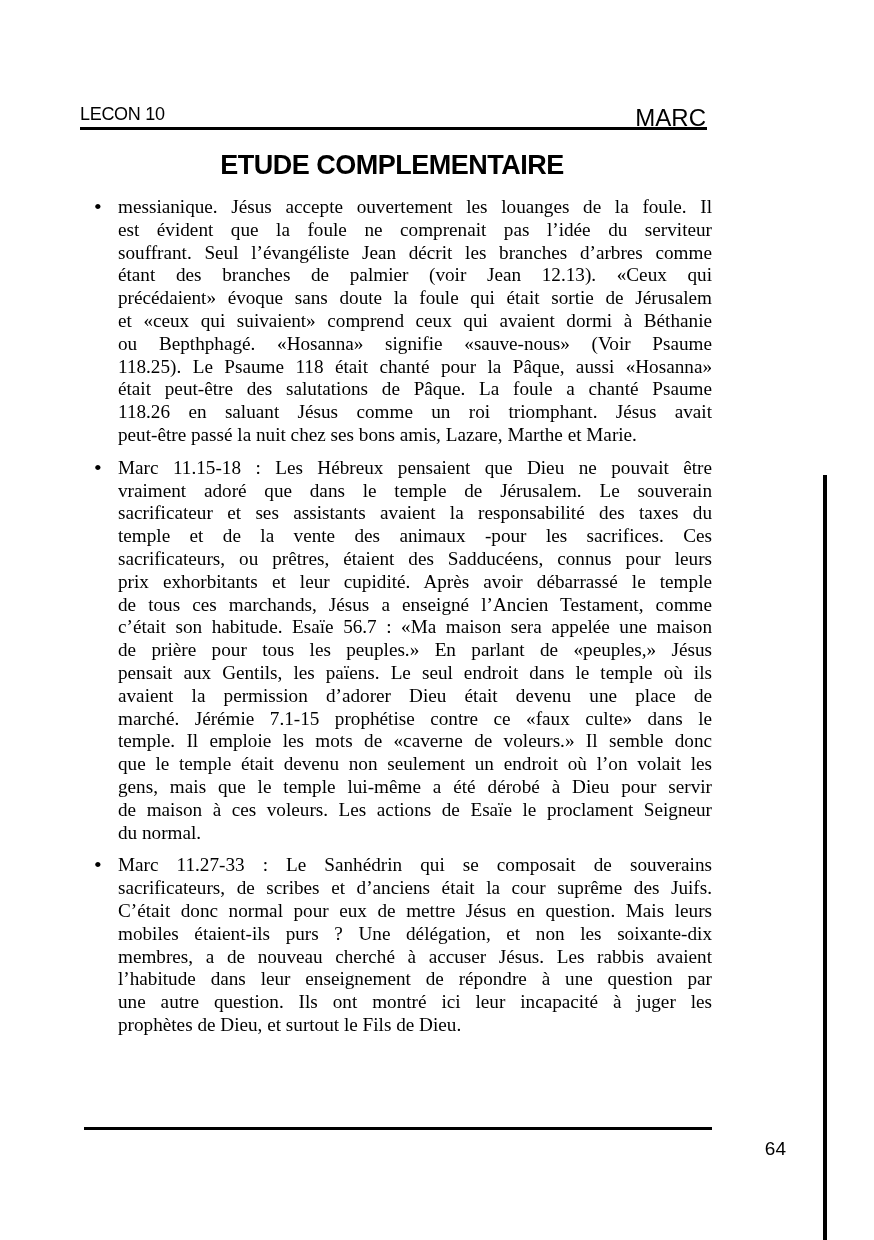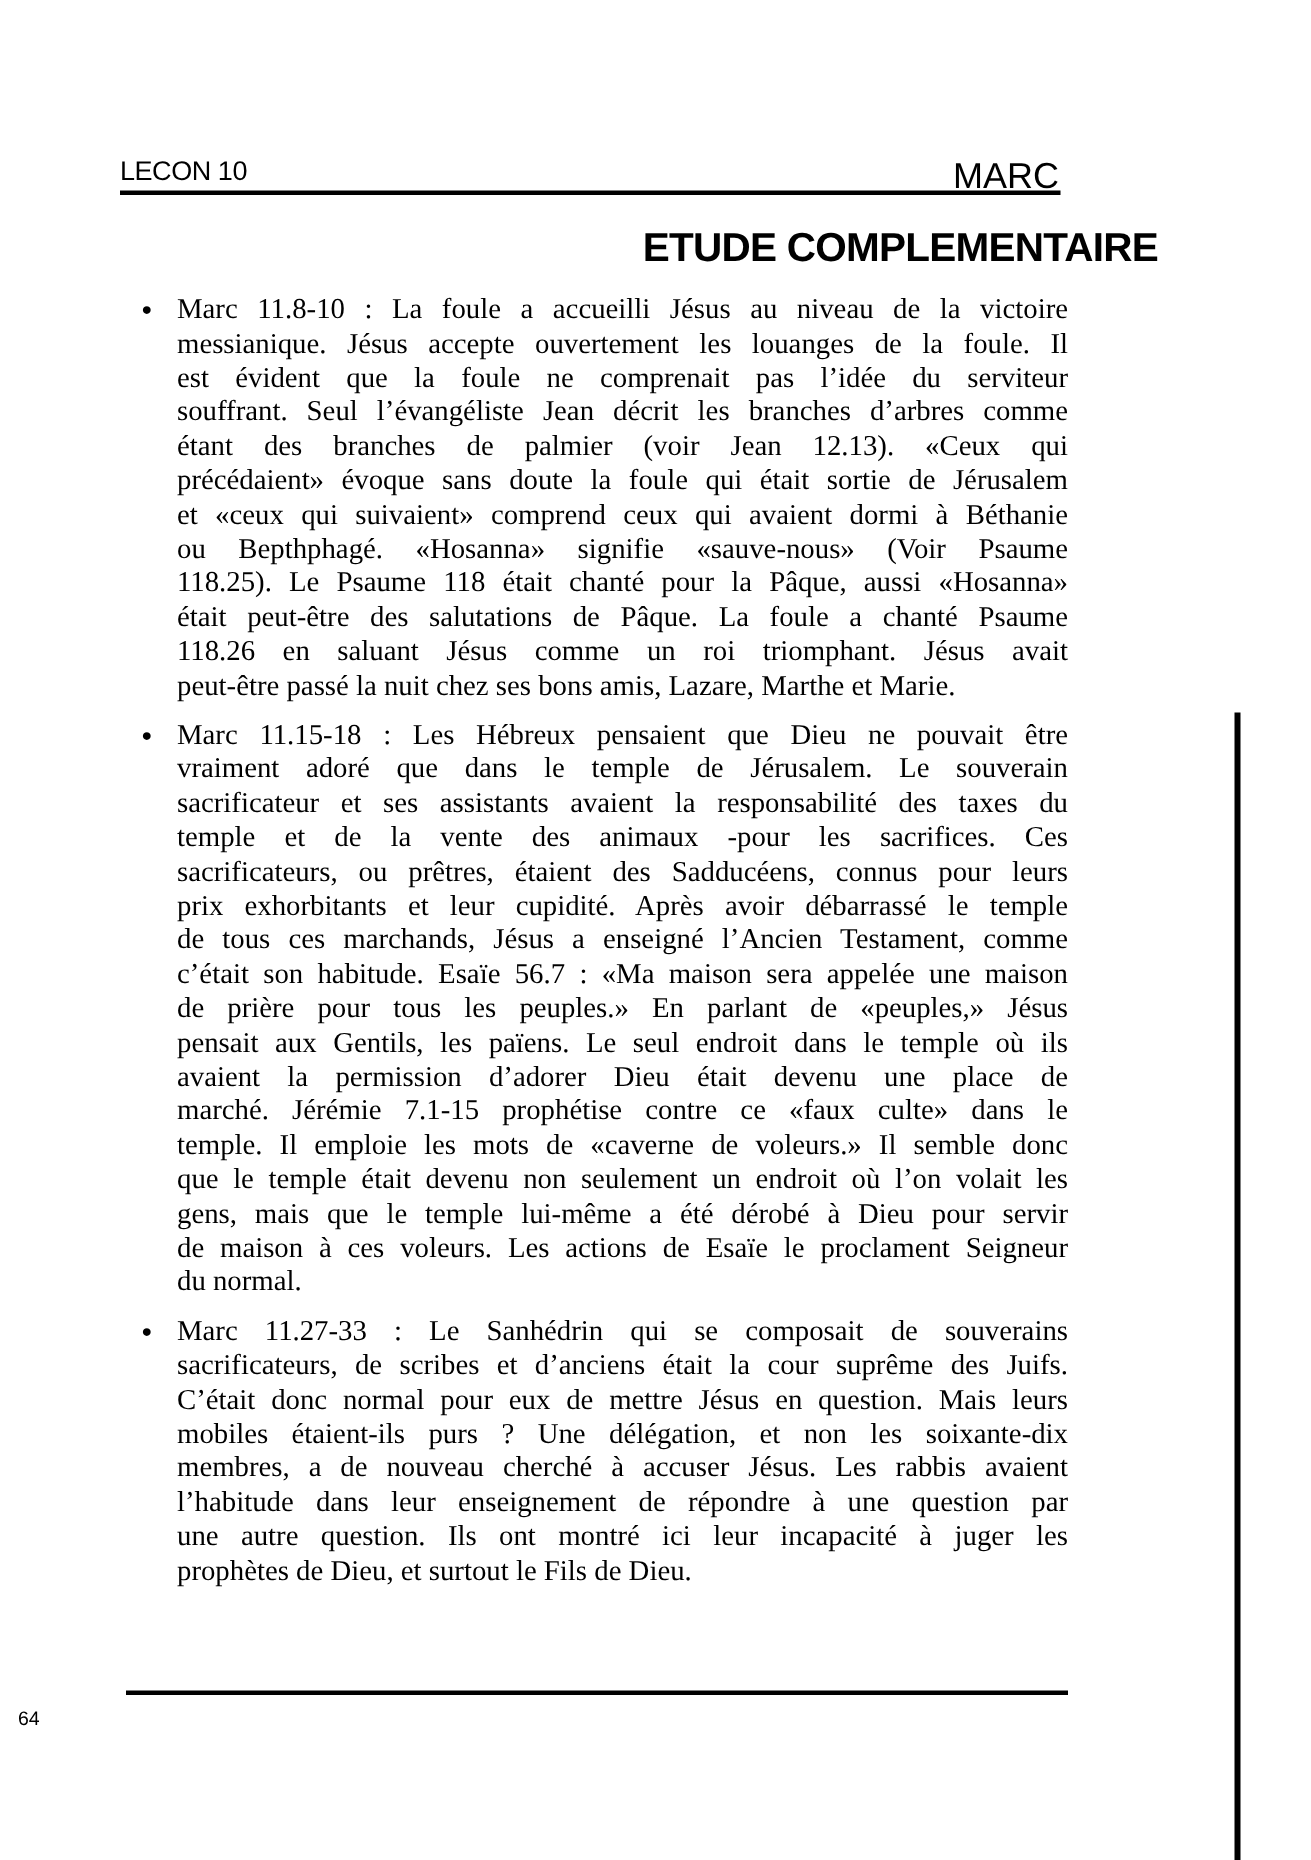--- a/index.html
+++ b/index.html
@@ -2,47 +2,46 @@
 <html><head>
   <meta charset="utf-8">
   <style>
     html, body { margin: 0; padding: 0; background: #ffffff; }
     body { width: 874px; height: 1240px; position: relative; overflow: hidden; color: #000; }
     .page { position: absolute; left: 12px; top: 0; width: 874px; height: 1240px; }
     .header { position: absolute; left: 68px; top: 104px; width: 626px; height: 26px; }
     .header .left { position: absolute; left: 0; top: 0; font-family: "Liberation Sans", sans-serif; font-size: 18px; letter-spacing: -0.3px; }
     .header .right { position: absolute; right: 0; top: 0; font-family: "Liberation Sans", sans-serif; font-size: 24px; }
     .rule-top { position: absolute; left: 68px; top: 127px; width: 627px; height: 3px; background: #000; }
-    .title { position: absolute; left: 0; width: 760px; top: 150px; text-align: right; font-family: "Liberation Sans", sans-serif; font-weight: bold; font-size: 27px; letter-spacing: -0.5px; }
+    .title { position: absolute; left: 0; width: 760px; top: 150px; text-align: center; font-family: "Liberation Sans", sans-serif; font-weight: bold; font-size: 27px; letter-spacing: -0.5px; }
     .body { position: absolute; left: 82px; top: 196px; width: 618px; font-family: "Liberation Serif", serif; font-size: 19.2px; line-height: 22.8px; }
     .item { position: relative; padding-left: 24px; margin-bottom: 10px; }
     .item .bullet { position: absolute; left: 0; top: 0; font-size: 22px; }
     .item .line { display: block; text-align: justify; text-align-last: justify; white-space: nowrap; }
     .item .line.last { text-align-last: left; }
     .rule-bottom { position: absolute; left: 72px; top: 1127px; width: 628px; height: 3px; background: #000; }
-    .page-number { position: absolute; left: 0; width: 774px; top: 1138px; text-align: left; font-family: "Liberation Sans", sans-serif; font-size: 13px; }
+    .page-number { position: absolute; left: 0; width: 774px; top: 1138px; text-align: right; font-family: "Liberation Sans", sans-serif; font-size: 19px; }
     .edge-line { position: absolute; left: 811px; top: 475px; width: 4px; height: 765px; background: #000; }
   </style>
 </head>
 <body>
 
 <div class="page">
 
   <div class="header">
     <span class="left">LECON 10</span>
     <span class="right">MARC</span>
   </div>
   <div class="rule-top"></div>
 
   <div class="title">ETUDE COMPLEMENTAIRE</div>
 
   <div class="body" id="body">
       <div class="item">
         <span class="bullet">•</span>
-        <span class="line">Marc 11.8-10 : La foule a accueilli Jésus au niveau de la victoire</span>
         <span class="line">messianique. Jésus accepte ouvertement les louanges de la foule. Il</span>
         <span class="line">est évident que la foule ne comprenait pas l’idée du serviteur</span>
         <span class="line">souffrant. Seul l’évangéliste Jean décrit les branches d’arbres comme</span>
         <span class="line">étant des branches de palmier (voir Jean 12.13). «Ceux qui</span>
         <span class="line">précédaient» évoque sans doute la foule qui était sortie de Jérusalem</span>
         <span class="line">et «ceux qui suivaient» comprend ceux qui avaient dormi à Béthanie</span>
         <span class="line">ou Bepthphagé. «Hosanna» signifie «sauve-nous» (Voir Psaume</span>
         <span class="line">118.25). Le Psaume 118 était chanté pour la Pâque, aussi «Hosanna»</span>
         <span class="line">était peut-être des salutations de Pâque. La foule a chanté Psaume</span>
         <span class="line">118.26 en saluant Jésus comme un roi triomphant. Jésus avait</span>

